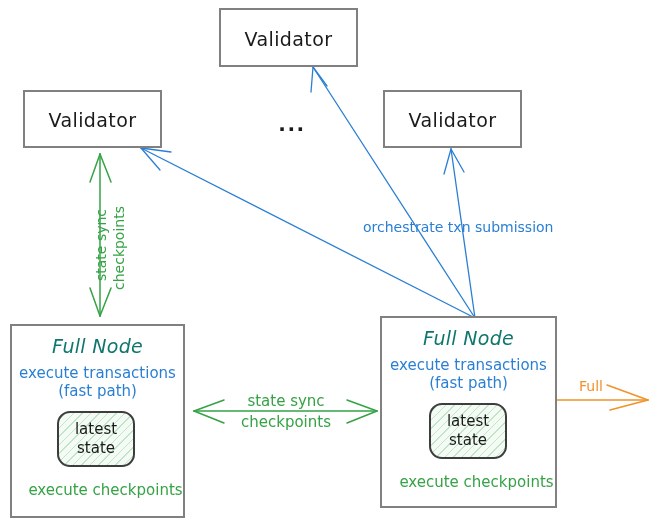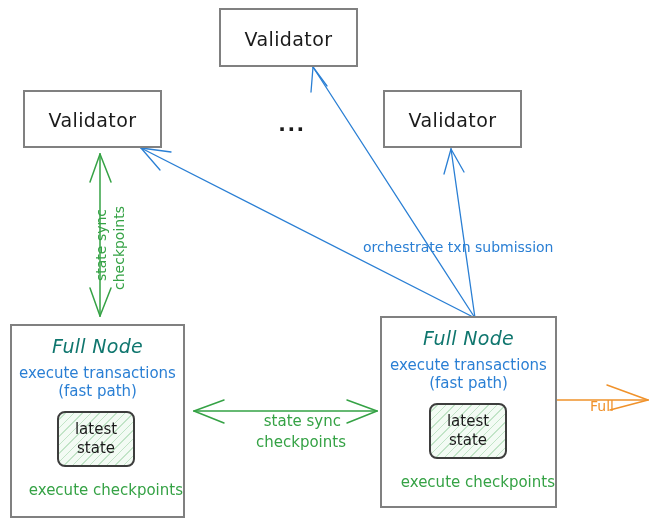--- a/index.html
+++ b/index.html
@@ -61,54 +61,53 @@
     position: absolute;
     left: 0; right: 0;
     text-align: center;
     color: #2a7fd4;
     font-size: 15px;
     line-height: 18px;
   }
   .fn-green {
     position: absolute;
     left: 0; right: 0;
-    text-align: right;
+    text-align: center;
     color: #35a245;
     font-size: 15px;
     padding-left: 16px;
   }
   .statebox {
     position: absolute;
     box-sizing: border-box;
     border: 2px solid #3d3d3d;
-    border-radius: 8px;
+    border-radius: 13px;
     background-color: #f3fbf4;
     background-image: repeating-linear-gradient(
         -45deg,
         rgba(80,175,95,0.30) 0px,
         rgba(80,175,95,0.30) 1px,
         rgba(255,255,255,0) 1px,
         rgba(255,255,255,0) 6px);
     display: flex;
     flex-direction: column;
     align-items: center;
     justify-content: center;
   }
   .statebox span {
     color: #1a1a1a;
     font-size: 15px;
     line-height: 19px;
     text-align: center;
   }
   .edge-label {
     position: absolute;
-    text-align: right;
+    text-align: center;
     line-height: 17px;
     white-space: nowrap;
-    margin-top: 20px;
   }
   .lbl-green { color: #35a245; font-size: 15px; }
   .lbl-blue  { color: #2a7fd4; font-size: 14px; }
   .lbl-orange{ color: #f0922b; font-size: 14px; }
   .lbl-vert {
     position: absolute;
     color: #35a245;
     font-size: 14px;
     line-height: 17px;
     white-space: nowrap;

